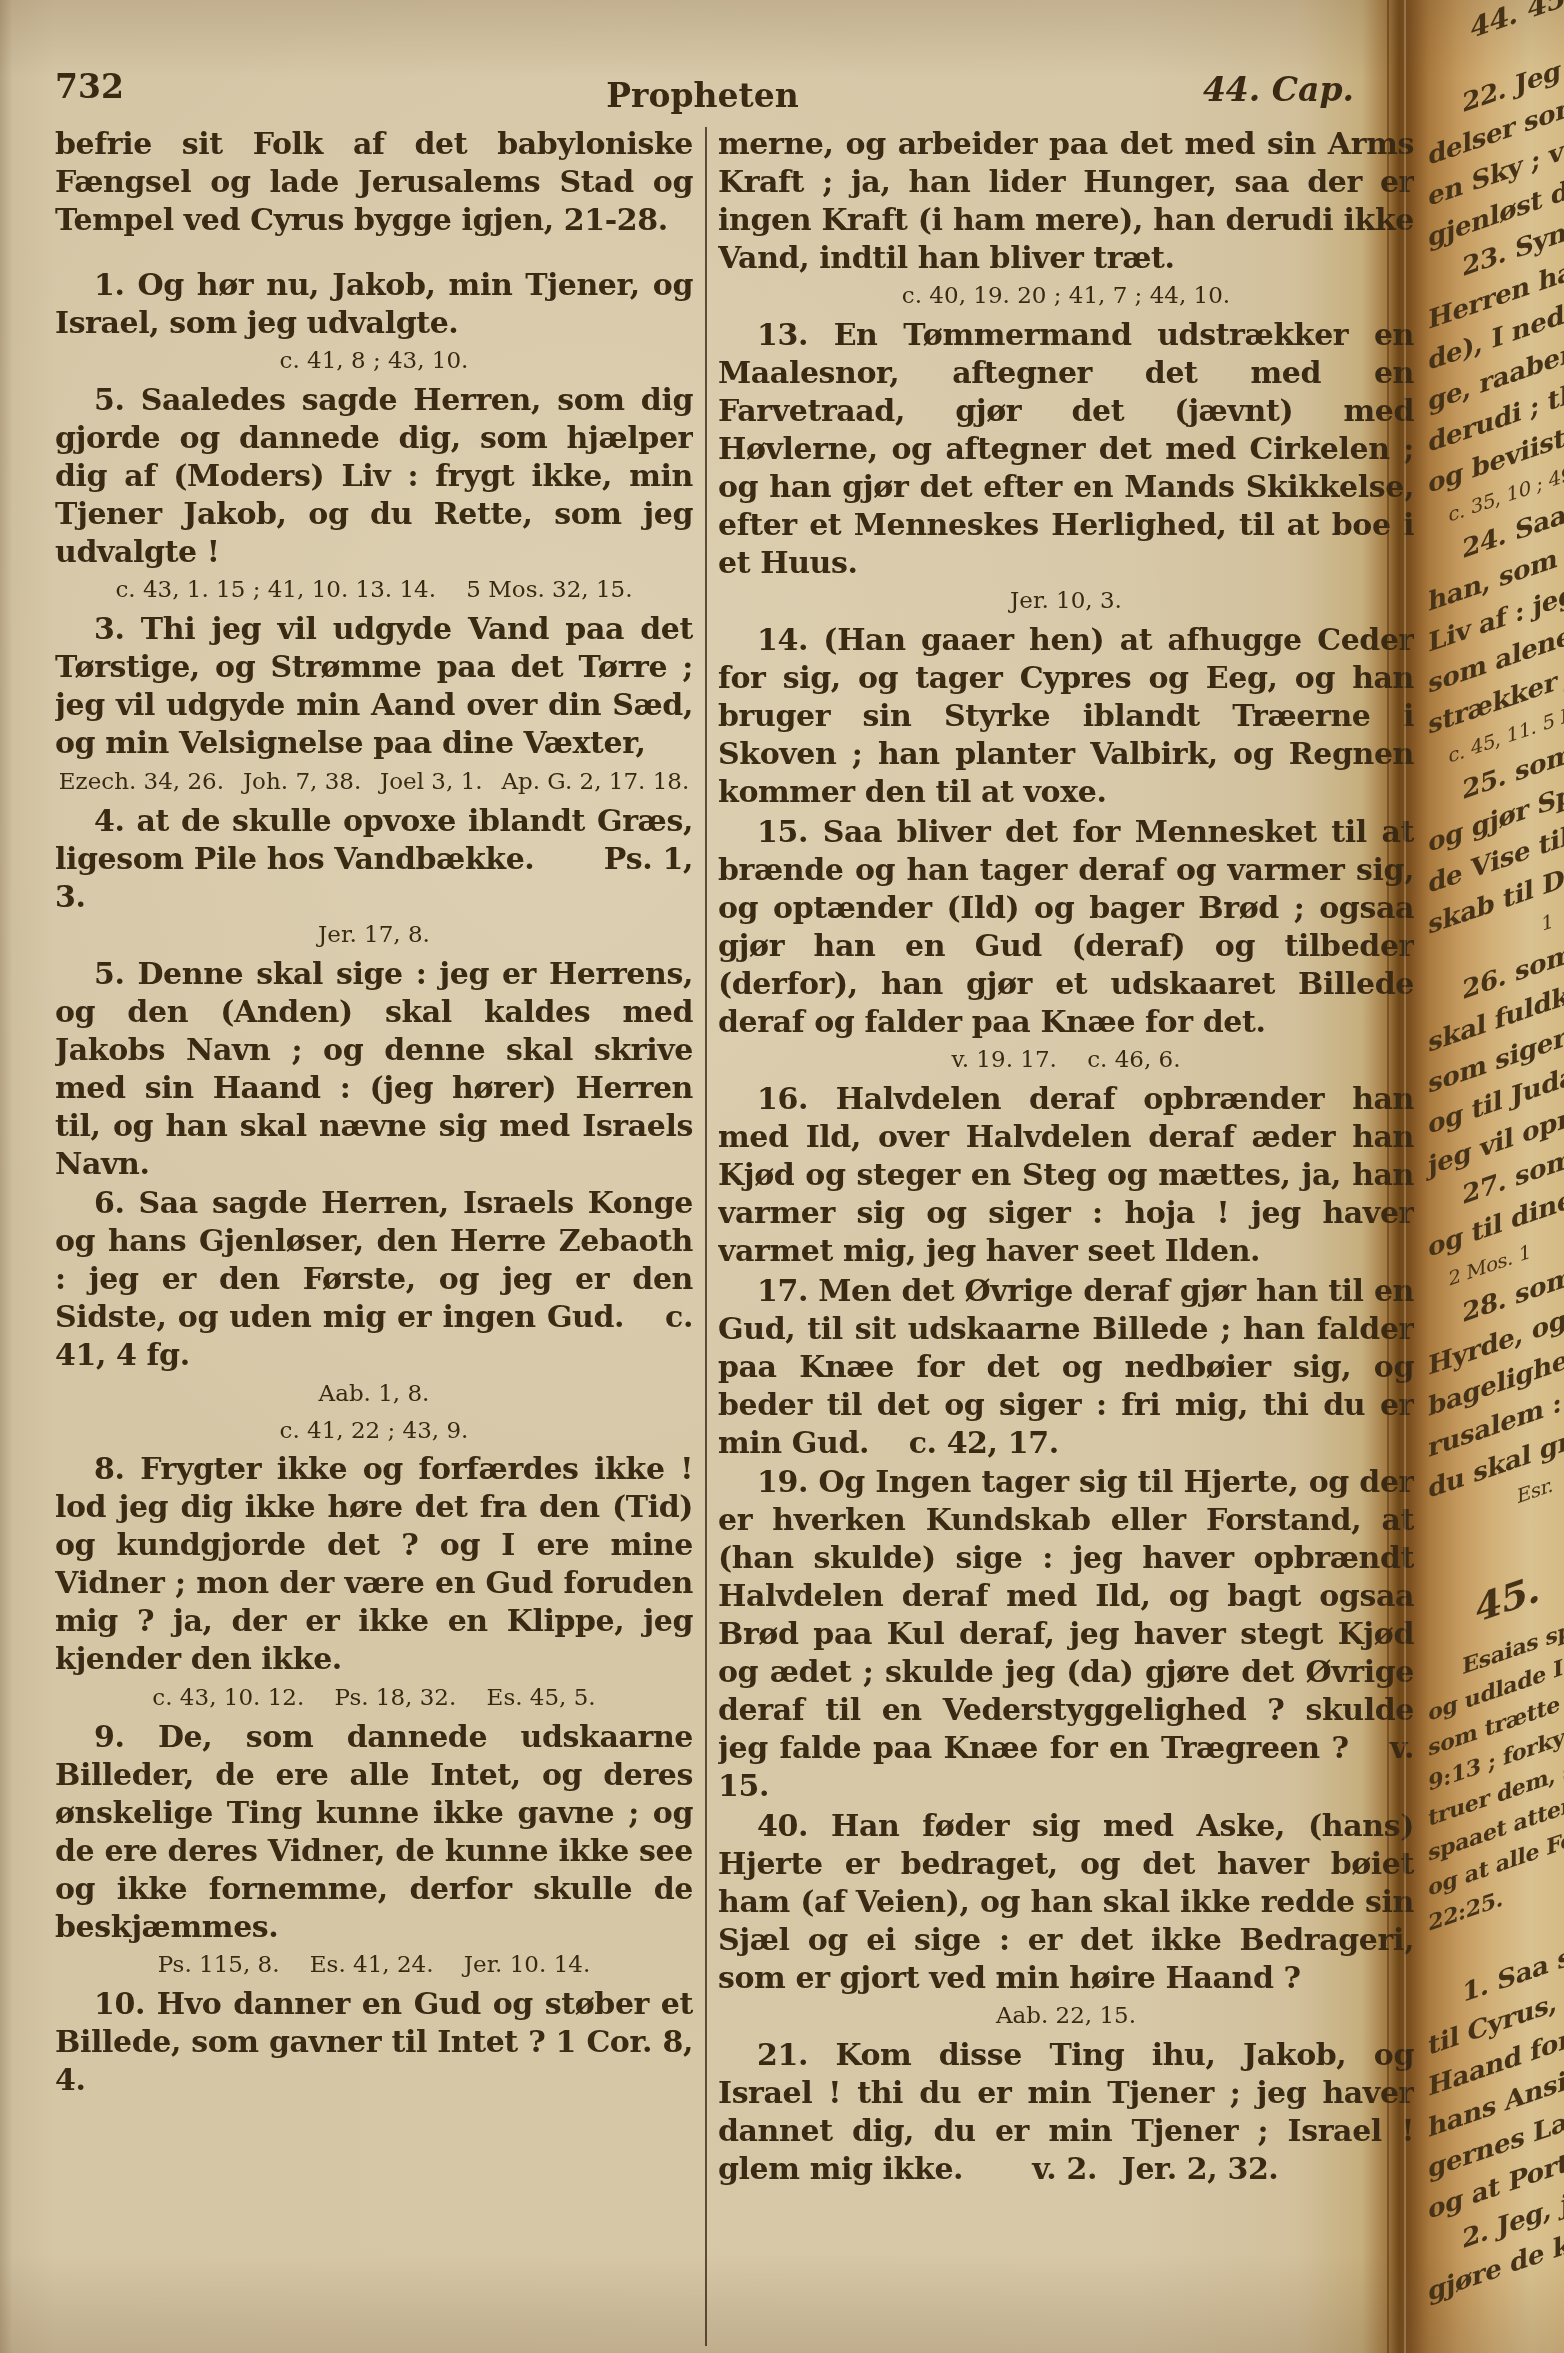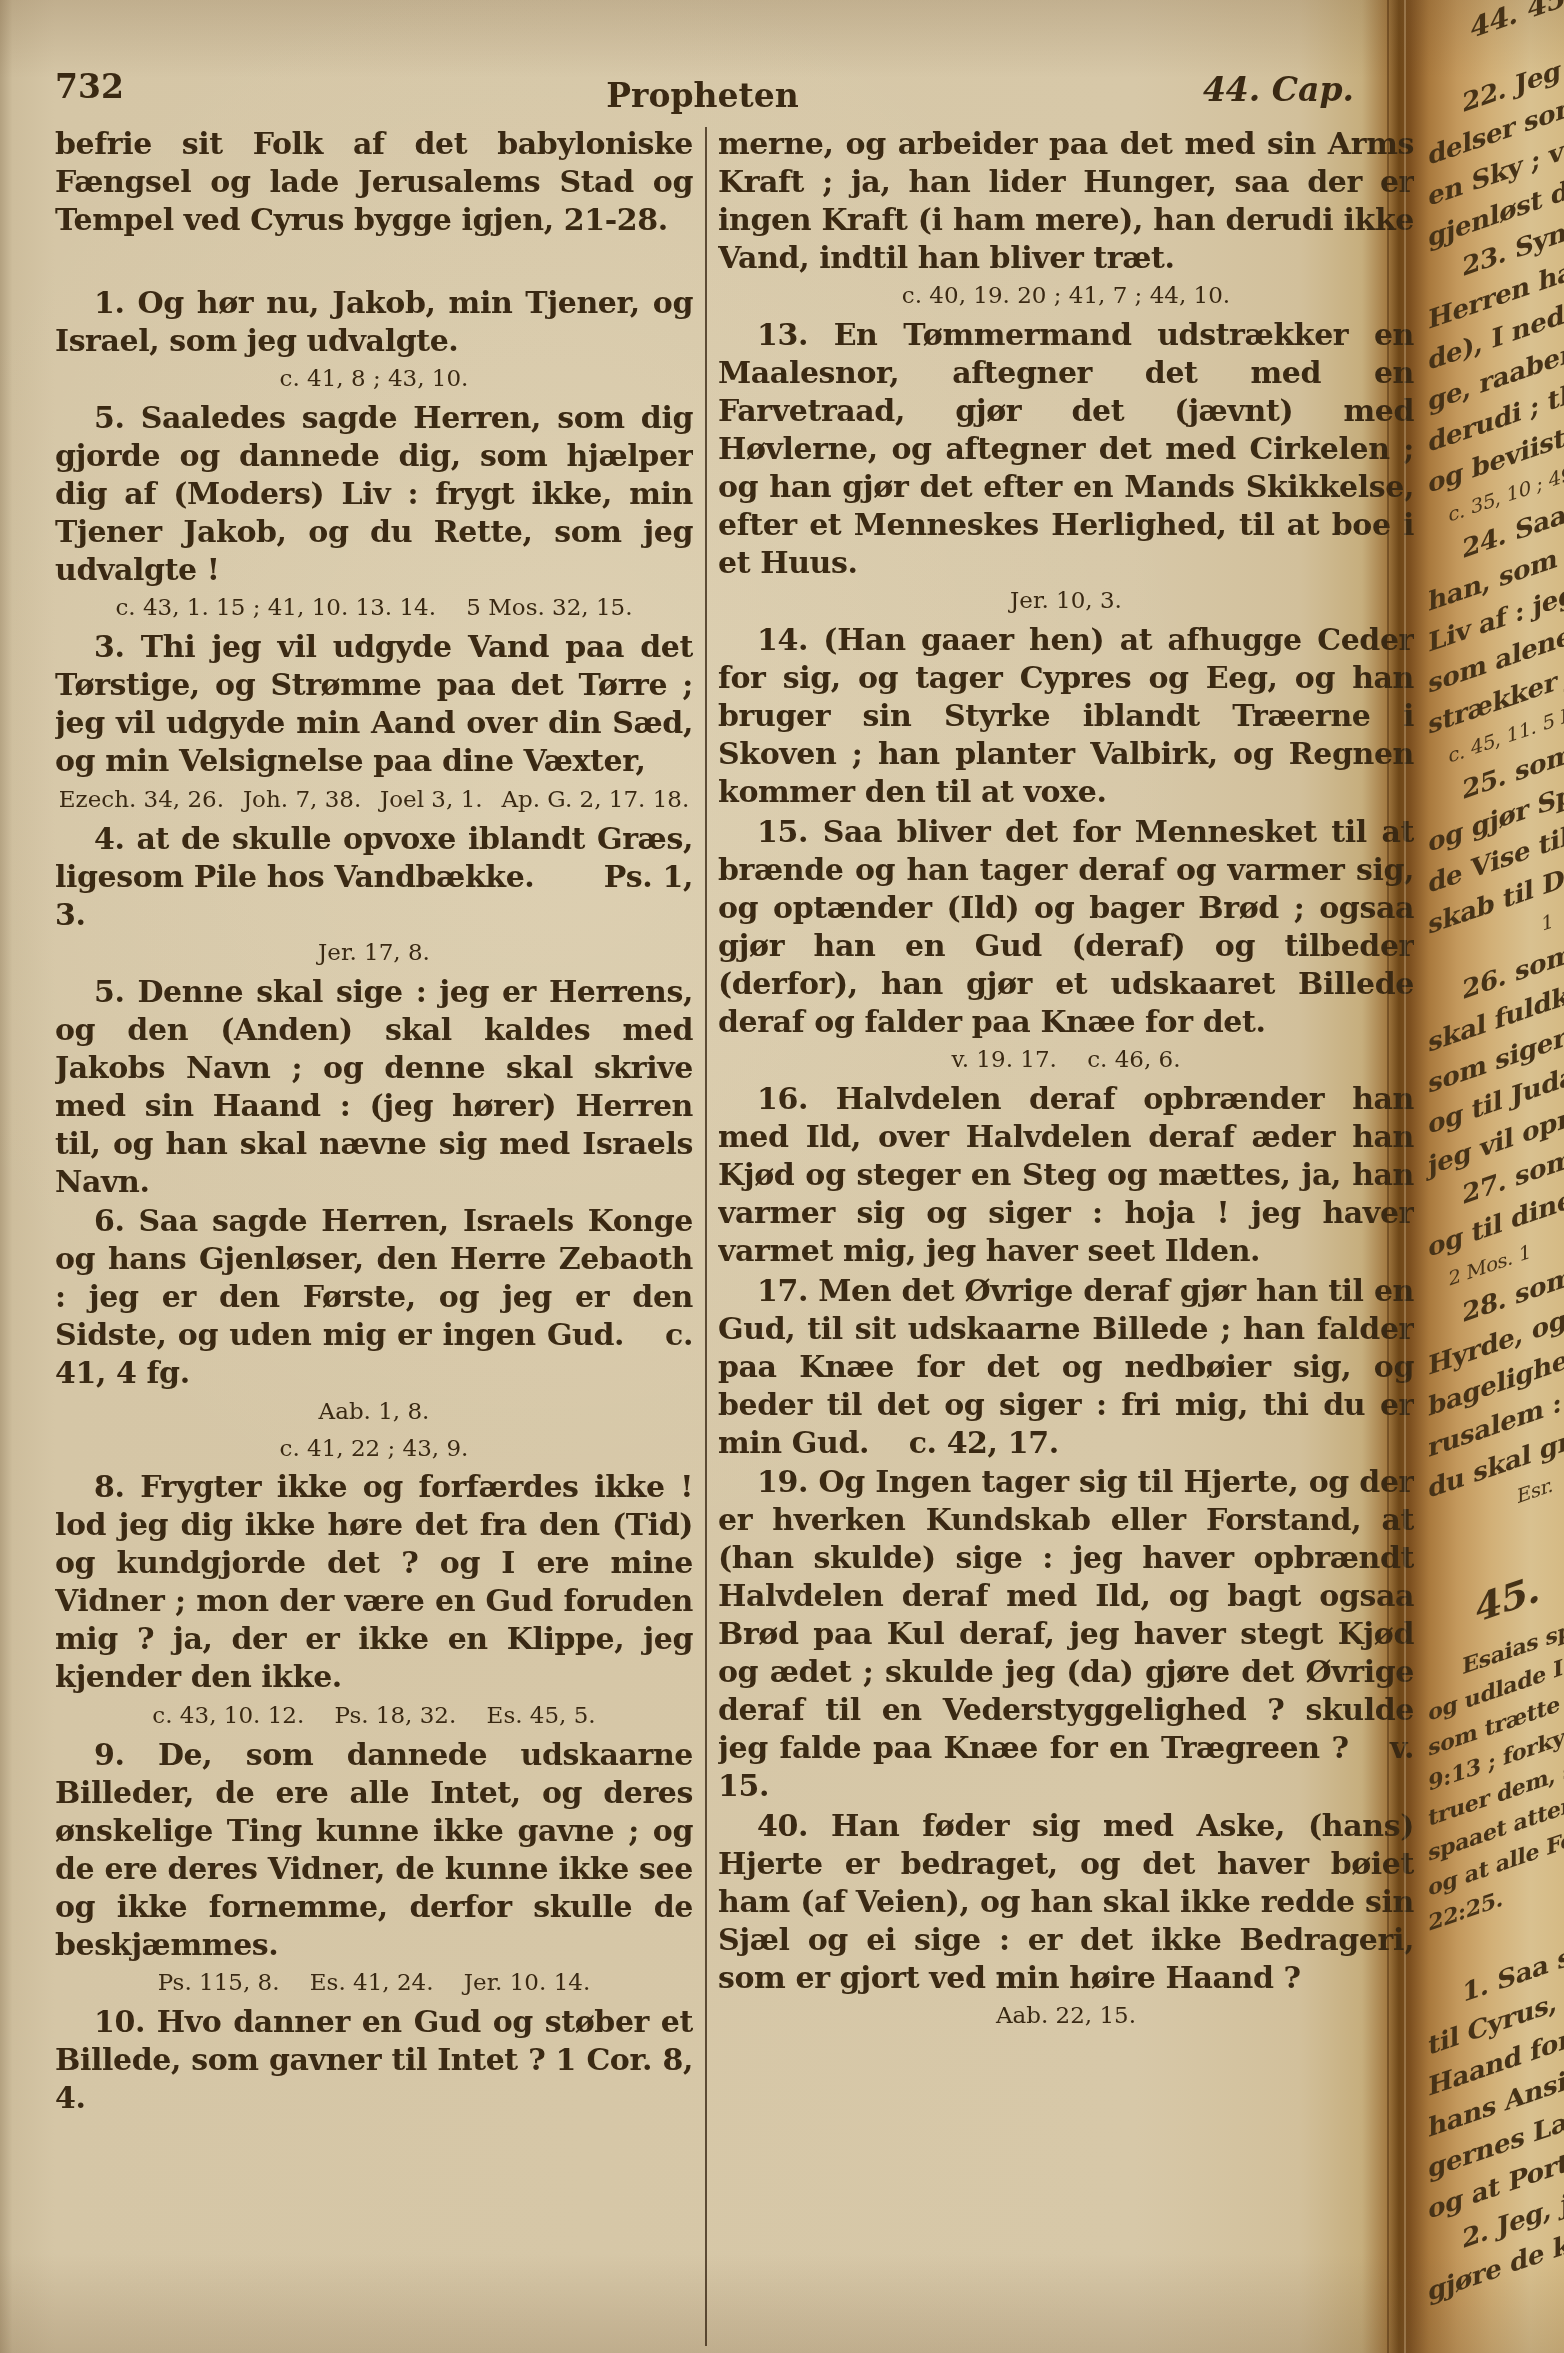--- a/index.html
+++ b/index.html
@@ -34,21 +34,21 @@
   
   .col{position:absolute;top:125px;height:2229px;overflow:hidden;}
   .col-left{left:55px;width:638px;}
   .col-right{left:718px;width:696px;}
   .col p{margin:0;font-size:30px;line-height:38px;font-weight:bold;text-align:justify;
          color:#3a2913;letter-spacing:-0.4px;}
   .col p.t-verse{text-indent:39px;margin-top:1.6px;}
   .col p.t-cont{text-indent:0;}
   .col p.t-ref{font-size:23px;line-height:33px;font-weight:normal;text-align:center;
                text-indent:0;margin:2.3px 0 3.9px;letter-spacing:0;}
-  .col p.gap{margin-bottom:45px;}
+  .col p.gap{margin-bottom:27px;}
 
   
   .edge{position:absolute;left:1408px;top:0;width:156px;height:2354px;overflow:visible;}
   .edge-inner{transform:skewY(-19deg);transform-origin:0 0;padding:27px 0 0 20.3px;}
   .edge-inner div{white-space:nowrap;font-weight:bold;color:#463217;letter-spacing:-0.4px;}
   .k-hdr{font-size:28px;height:75px;line-height:47px;padding-left:42px;}
   .k-n{font-size:26px;height:41px;line-height:41px;}
   .k-s{font-size:19.6px;height:36px;line-height:36px;font-weight:normal !important;padding-left:20.3px;}
   .k-sum{font-size:22px;height:35px;line-height:35px;}
   .k-chap{font-size:38px;height:70px;line-height:70px;margin-top:45px;padding-left:47px;}
@@ -96,20 +96,21 @@
       <p class="t-verse">13. En Tømmermand udstrækker en Maalesnor, aftegner det med en Farvetraad, gjør det (jævnt) med Høvlerne, og aftegner det med Cirkelen ; og han gjør det efter en Mands Skikkelse, efter et Menneskes Herlighed, til at boe i et Huus.</p>
       <p class="t-ref">Jer. 10, 3.</p>
       <p class="t-verse">14. (Han gaaer hen) at afhugge Ceder for sig, og tager Cypres og Eeg, og han bruger sin Styrke iblandt Træerne i Skoven ; han planter Valbirk, og Regnen kommer den til at voxe.</p>
       <p class="t-verse">15. Saa bliver det for Mennesket til at brænde og han tager deraf og varmer sig, og optænder (Ild) og bager Brød ; ogsaa gjør han en Gud (deraf) og tilbeder (derfor), han gjør et udskaaret Billede deraf og falder paa Knæe for det.</p>
       <p class="t-ref">v. 19. 17.  c. 46, 6.</p>
       <p class="t-verse">16. Halvdelen deraf opbrænder han med Ild, over Halvdelen deraf æder han Kjød og steger en Steg og mættes, ja, han varmer sig og siger : hoja ! jeg haver varmet mig, jeg haver seet Ilden.</p>
       <p class="t-verse">17. Men det Øvrige deraf gjør han til en Gud, til sit udskaarne Billede ; han falder paa Knæe for det og nedbøier sig, og beder til det og siger : fri mig, thi du er min Gud.  c. 42, 17.</p>
       <p class="t-verse">19. Og Ingen tager sig til Hjerte, og der er hverken Kundskab eller Forstand, at (han skulde) sige : jeg haver opbrændt Halvdelen deraf med Ild, og bagt ogsaa Brød paa Kul deraf, jeg haver stegt Kjød og ædet ; skulde jeg (da) gjøre det Øvrige deraf til en Vederstyggelighed ? skulde jeg falde paa Knæe for en Trægreen ?  v. 15.</p>
       <p class="t-verse">40. Han føder sig med Aske, (hans) Hjerte er bedraget, og det haver bøiet ham (af Veien), og han skal ikke redde sin Sjæl og ei sige : er det ikke Bedrageri, som er gjort ved min høire Haand ?</p>
       <p class="t-ref">Aab. 22, 15.</p>
+      <p class="t-verse">21. Kom disse Ting ihu, Jakob, og Israel ! thi du er min Tjener ; jeg haver dannet dig, du er min Tjener ; Israel ! glem mig ikke.   v. 2.  Jer. 2, 32.</p>
     </div>
 
   <div class="crease c1"></div>
   <div class="crease c2"></div>
 
   <div class="edge">
     <div class="edge-inner">
 
     <div class="k-hdr">44. 45. Cap.</div>
         <div class="k-n indent">22. Jeg hav</div>

